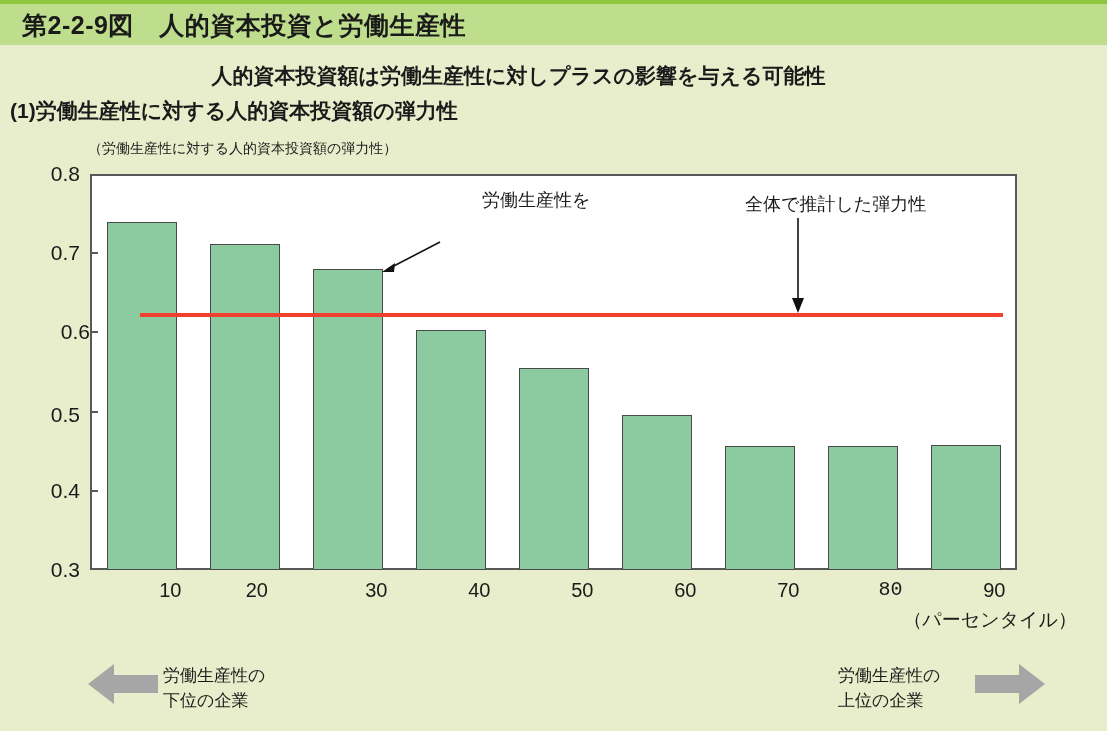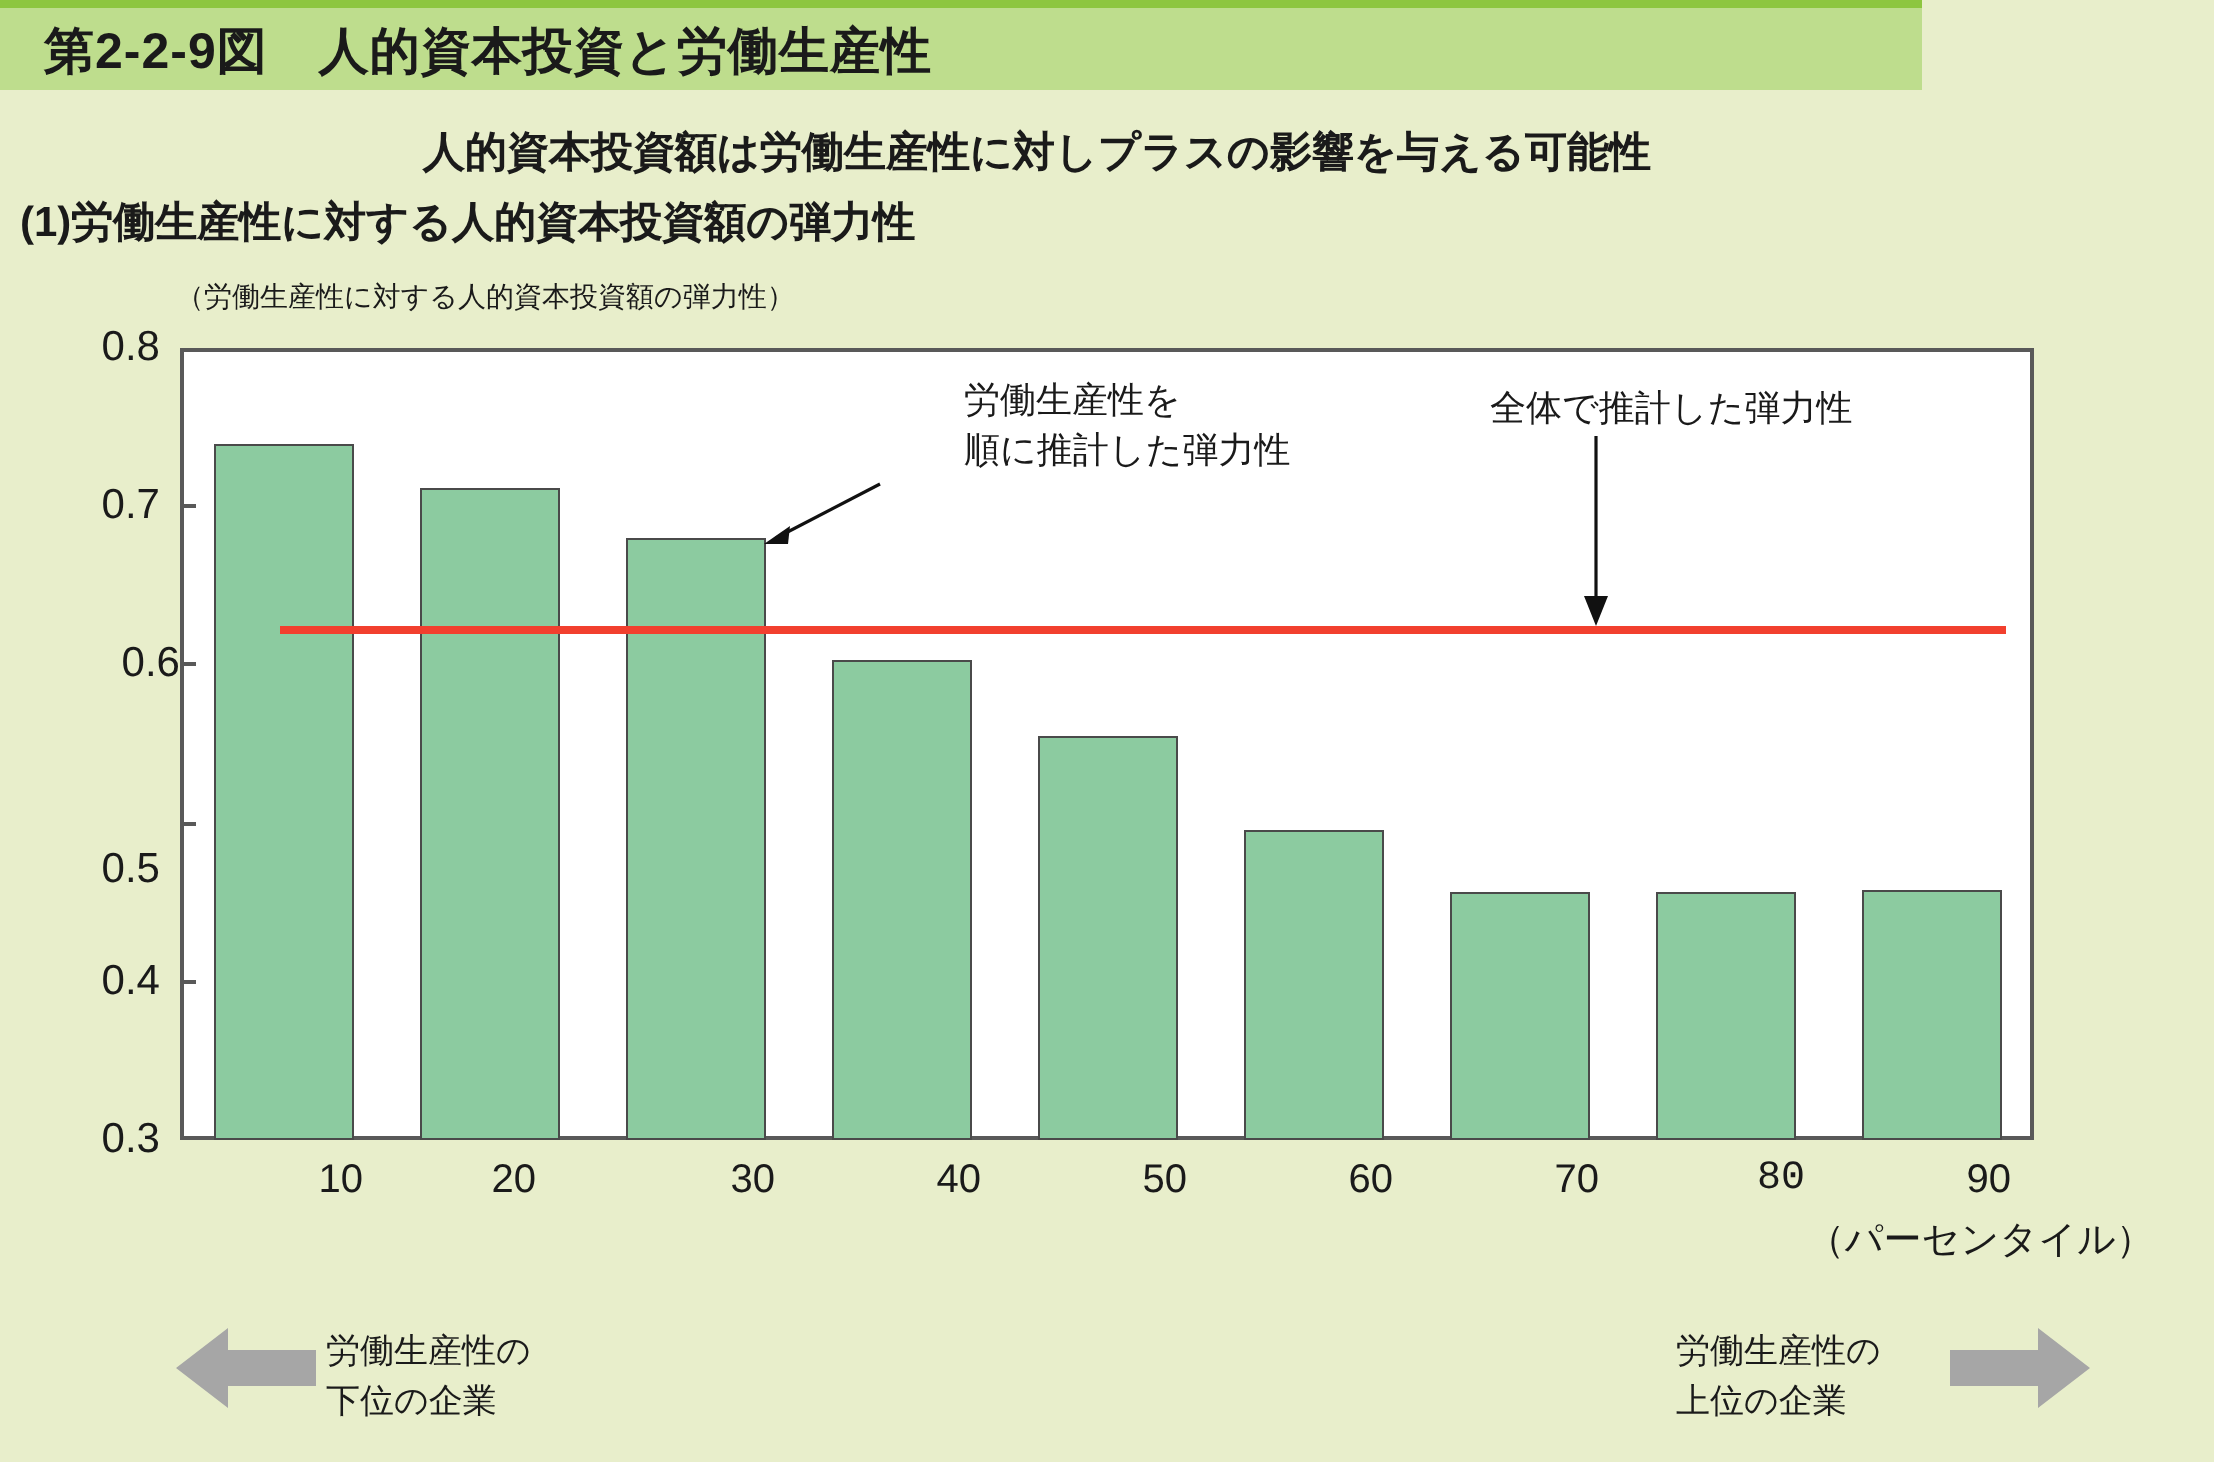--- a/index.html
+++ b/index.html
@@ -12,21 +12,21 @@
     font-family: "Liberation Sans", "DejaVu Sans", sans-serif;
     color: #1a1a1a;
     overflow: hidden;
     position: relative;
   }
 
   
   #title-bar {
     position: absolute;
     left: 0; top: 0;
-    width: 961px;
+    width: 1107px;
     height: 45px;
     background: #bedd8d;
     border-top: 4px solid #8dc63f;
   }
   #title-bar .title-text {
     position: absolute;
     left: 22px; top: 5px;
     font-size: 25px;
     font-weight: bold;
     letter-spacing: 0.5px;
@@ -143,21 +143,21 @@
 <div id="unit-label">（労働生産性に対する人的資本投資額の弾力性）</div>
 
 <div id="chart">
 
   <div id="plot-frame"></div>
 
   <div id="y-axis">
       <div class="y-tick-label" style="left: 22px; top: 559px;">0.3</div>
       <div class="y-tick-label" style="left: 22px; top: 479.8px;">0.4</div>
       <div class="y-tick-mark" style="left: 90px; top: 489.8px;"></div>
-      <div class="y-tick-label" style="left: 22px; top: 424px;">0.5</div>
+      <div class="y-tick-label" style="left: 22px; top: 404px;">0.5</div>
       <div class="y-tick-mark" style="left: 90px; top: 410.6px;"></div>
       <div class="y-tick-label" style="left: 32px; top: 321.4px;">0.6</div>
       <div class="y-tick-mark" style="left: 90px; top: 331.4px;"></div>
       <div class="y-tick-label" style="left: 22px; top: 242.2px;">0.7</div>
       <div class="y-tick-mark" style="left: 90px; top: 252.2px;"></div>
       <div class="y-tick-label" style="left: 22px; top: 163px;">0.8</div>
     </div>
 
   <div id="bars-layer">
       <div class="bar" style="left: 106.5px; top: 221.52px; width: 70px; height: 348.48px;"></div>
@@ -181,21 +181,20 @@
       <div class="x-tick-label" style="left: 513.5px; top: 580px;">50</div>
       <div class="x-tick-label" style="left: 616.5px; top: 580px;">60</div>
       <div class="x-tick-label" style="left: 719.5px; top: 580px;">70</div>
       <div class="x-tick-label" style="left: 822.5px; top: 580px; font-family: Liberation Mono, monospace;">80</div>
       <div class="x-tick-label" style="left: 925.5px; top: 580px;">90</div>
     </div>
   <div id="x-axis-unit">（パーセンタイル）</div>
 
   <div class="annotation" style="left:434px; top:188px;">
     <div>労働生産性を</div>
-    <div>順に推計した弾力性</div>
   </div>
   <svg style="position:absolute; left:374px; top:238px;" width="70" height="42">
     <line x1="66" y1="4" x2="14" y2="31" stroke="#111" stroke-width="1.6"></line>
     <polygon points="8,34 21,25 20,34" fill="#111"></polygon>
   </svg>
 
   <div class="annotation" style="left:697px; top:192px;">全体で推計した弾力性</div>
   <svg style="position:absolute; left:789px; top:218px;" width="20" height="96">
     <line x1="9" y1="0" x2="9" y2="84" stroke="#111" stroke-width="1.6"></line>
     <polygon points="9,95 3,80 15,80" fill="#111"></polygon>

